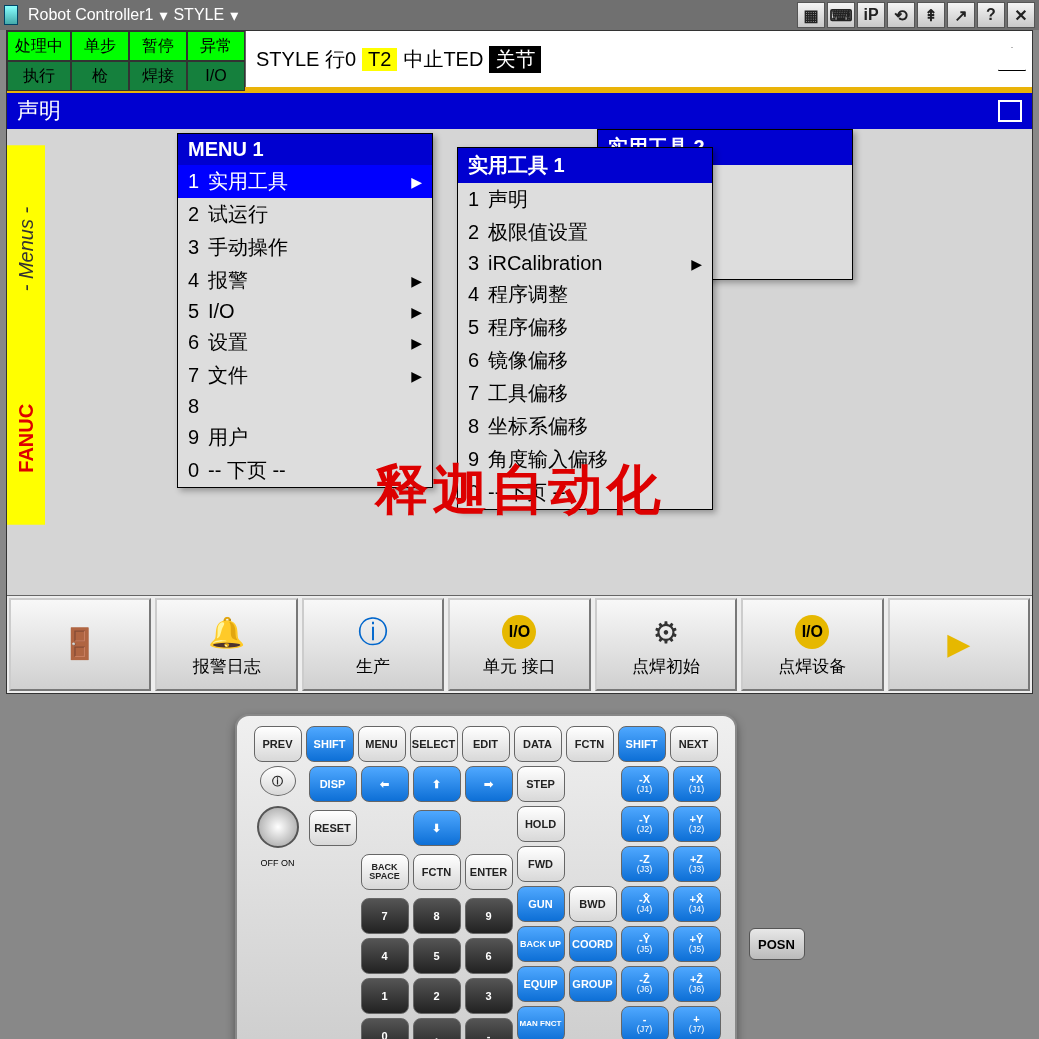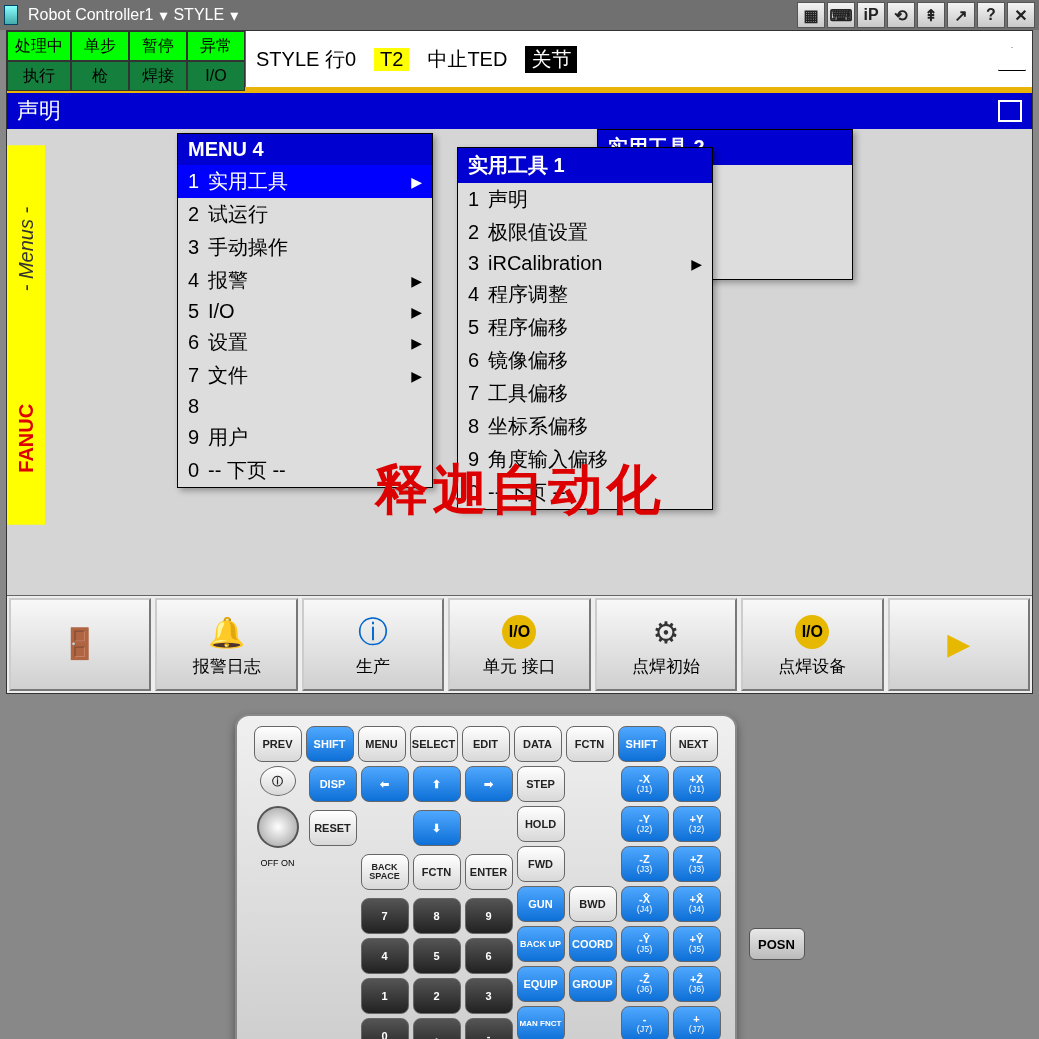--- a/index.html
+++ b/index.html
@@ -6,21 +6,21 @@
 body{width:1039px;height:1039px;background:#888;overflow:hidden}
 .titlebar{height:30px;background:#707070;display:flex;align-items:center;padding:12px 4px;color:#fff;font-size:16px}
 .titlebar .ticon{width:14px;height:20px;background:linear-gradient(#8ff,#4aa);margin-right:10px;border:1px solid #046}
 .titlebar .spacer{flex:1}
 .titlebar .tbtn{width:28px;height:26px;background:linear-gradient(#f4f4f4,#c8c8c8);border:1px solid #555;margin-left:2px;display:flex;align-items:center;justify-content:center;font-weight:bold;font-size:16px;color:#222}
 .screen{margin:0 6px;background:#fff;border:1px solid #333}
 .statusrow{height:62px;display:flex;border-bottom:6px solid #eab308}
 .statusgrid{display:grid;grid-template-columns:64px 58px 58px 58px;grid-template-rows:30px 30px;border-right:1px solid #666}
 .statusgrid div{border:1px solid #333;display:flex;align-items:center;justify-content:center;font-size:16px}
 .sg-y{background:#15803d}.sg-g{background:#00ff00}
-.statusmid{flex:1;display:flex;align-items:center;padding-left:10px;font-size:20px;gap:18px}
+.statusmid{flex:1;display:flex;align-items:center;padding-left:10px;font-size:20px;gap:6px}
 .t2{background:#ffff00;padding:0 6px}.gj{background:#000;color:#fff;padding:0 6px}
 .warnico{width:28px;height:24px;margin-left:auto;margin-right:6px;position:relative}
 .warnico::before{content:"";position:absolute;inset:0;background:#fff;clip-path:polygon(50% 0,100% 100%,0 100%);border:1px solid #000}
 .pctbox{width:116px;background:#00ff00;display:flex;align-items:center;justify-content:center;font-size:26px}
 .declrow{height:36px;background:#0000d0;color:#fff;display:flex;align-items:center;padding:0 10px;font-size:22px}
 .declrow .sq{margin-left:auto;width:24px;height:22px;border:2px solid #fff}
 .mainarea{height:466px;position:relative;background:#d5d5d5}
 .sidelabel{position:absolute;left:0;top:16px;width:38px;height:380px;display:flex;flex-direction:column}
 .sidelabel .mn{flex:1.2;background:#ffff00;display:flex;align-items:center;justify-content:center;writing-mode:vertical-rl;transform:rotate(180deg);font-style:italic;font-size:20px;color:#333}
 .sidelabel .fn{flex:1;background:#ffff00;display:flex;align-items:center;justify-content:center;writing-mode:vertical-rl;transform:rotate(180deg);font-size:20px;color:#d00;font-weight:bold}
@@ -146,21 +146,21 @@
             <span style="width:20px"></span>
             <span></span>
           </div>
           <div class="mrow">
             <span style="width:20px">0</span>
             <span>-- 下页 --</span>
           </div>
         </div>
     </div>
     <div class="menu m1">
-      <div class="mtitle">MENU  4</div>
+      <div class="mtitle">MENU  1</div>
       <div id="m1body">
           <div class="mrow sel">
             <span style="width:20px">1</span>
             <span>实用工具</span>
             <span class="arr">▶</span>
           </div>
           <div class="mrow">
             <span style="width:20px">2</span>
             <span>试运行</span>
           </div>

